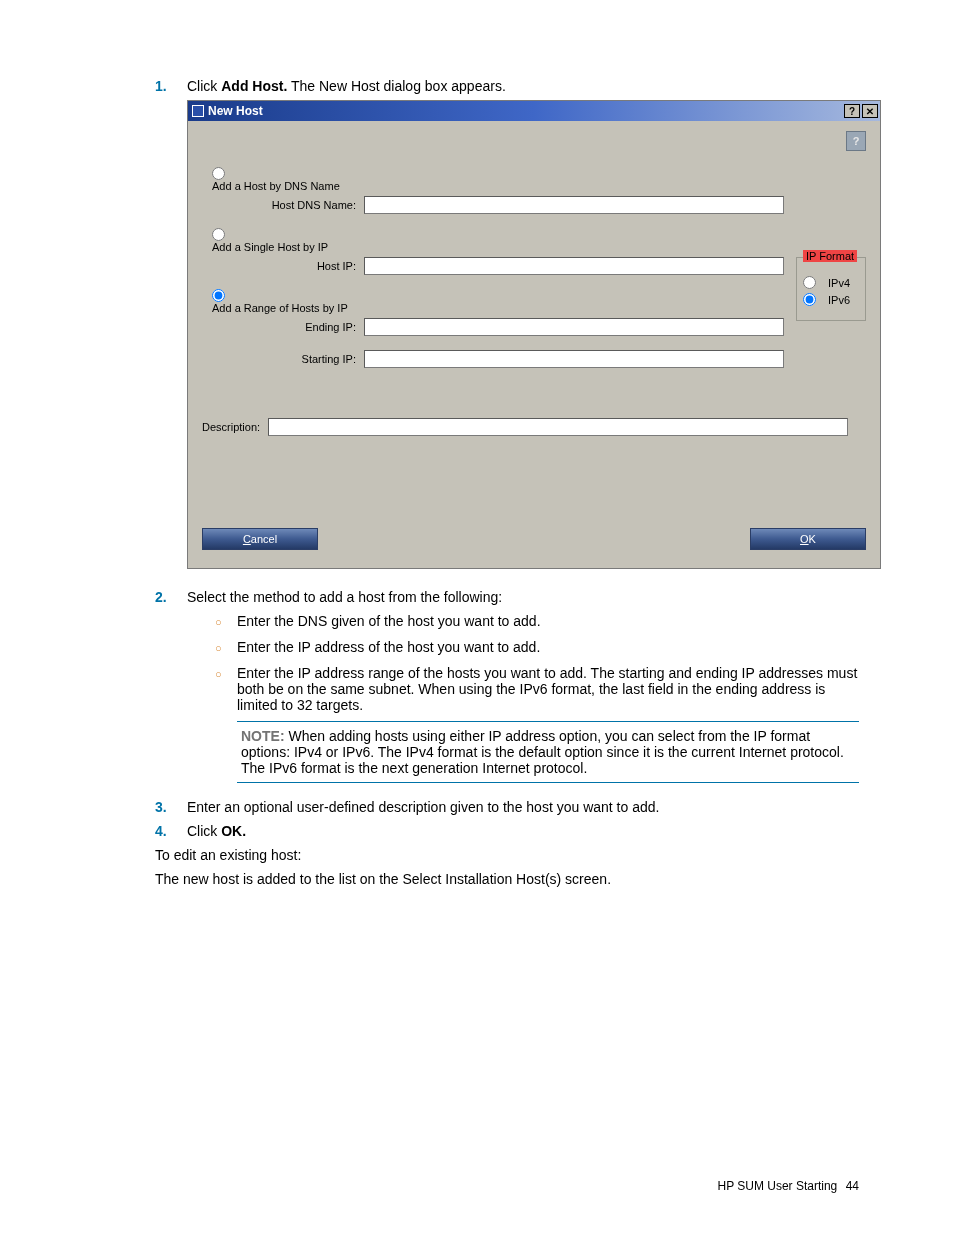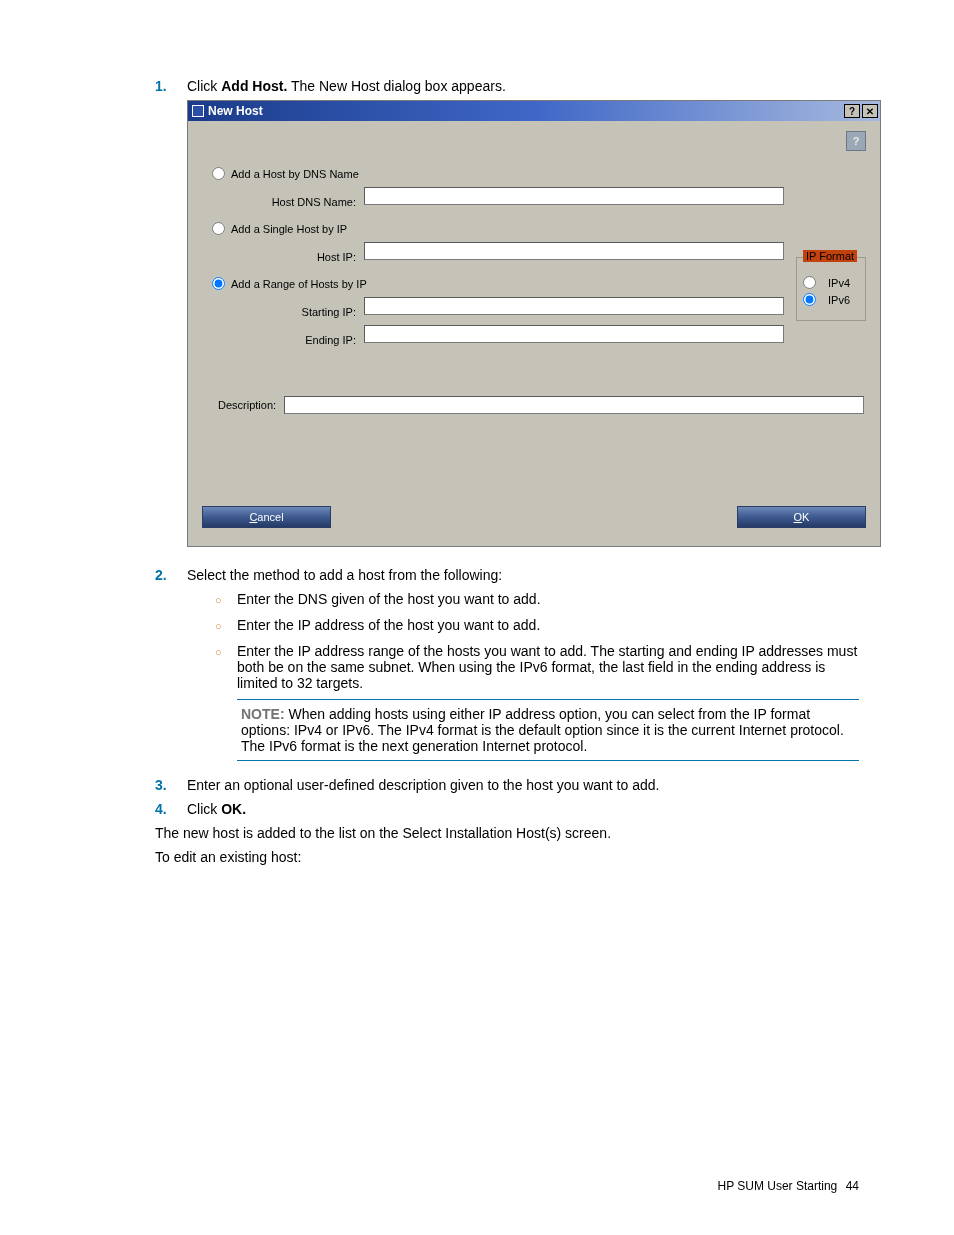--- a/index.html
+++ b/index.html
@@ -93,32 +93,31 @@
     width: 20px; height: 20px;
     background: #9aa7b5;
     border: 1px solid #6b7886;
     color: #e8e8e8;
     font-weight: bold;
     font-size: 11px;
     display: flex; align-items: center; justify-content: center;
     cursor: pointer;
   }
   .radio-section { margin-top: 36px; }
-  .radio-row { display: flex; align-items: flex-end; margin-bottom: 2px; padding-left: 10px; }
+  .radio-row { display: flex; align-items: flex-start; margin-bottom: 2px; padding-left: 10px; flex-direction: column; }
   .radio-row input[type="radio"] { margin-right: 6px; }
   .field-row {
     display: flex; align-items: center;
     margin: 4px 0 14px 0;
   }
   .field-label {
     width: 162px;
     text-align: right;
     padding-right: 8px;
     font-size: 11px;
-    margin-top: 12px;
   }
   .field-input {
     flex: 1;
     height: 18px;
     border: 1px solid #7a7a7a;
     border-top-color: #5a5a5a;
     border-left-color: #5a5a5a;
     background: #fff;
     font-size: 11px;
     padding: 0 4px;
@@ -130,35 +129,35 @@
     right: 14px;
     top: 136px;
     width: 70px;
     border: 1px solid #9a9a90;
     padding: 14px 6px 10px 6px;
     font-size: 11px;
   }
   .ipformat-legend {
     position: absolute;
     top: -8px; left: 6px;
-    background: #c2410c;
+    background: #ef4444;
     padding: 0 3px;
     font-size: 11px;
   }
   .ipformat-box .opt { display: flex; align-items: center; margin: 4px 0; gap: 8px; }
   .ipformat-box .opt input { margin-right: 4px; }
-  .desc-row { display: flex; align-items: center; margin-top: 50px; margin-left: 16px; }
+  .desc-row { display: flex; align-items: center; margin-top: 50px; }
   .desc-label { padding-right: 8px; font-size: 11px; }
   .btn-row {
     display: flex;
     justify-content: space-between;
     margin-top: 92px;
   }
   .dlg-btn {
-    width: 129px;
+    width: 116px;
     height: 22px;
     background: linear-gradient(to bottom, #6e89b8, #3e5a90, #243a66);
     color: #fff;
     border: 1px solid #2a3d66;
     font-size: 11px;
     cursor: pointer;
     display: flex;
     align-items: center;
     justify-content: center;
   }
@@ -206,26 +205,26 @@
                 </div>
                 <div class="field-row">
                   <span class="field-label">Host IP:</span>
                   <input class="field-input short" type="text" style="">
                 </div>
 
                 <div class="radio-row">
                   <input type="radio" name="addmode" checked="" style="">
                   <span>Add a Range of Hosts by IP</span>
                 </div>
+                <div class="field-row">
+                  <span class="field-label">Ending IP:</span>
+                  <input class="field-input mid" type="text" style="">
+                </div>
                 <div class="field-row" style="margin-bottom:2px;">
                   <span class="field-label">Starting IP:</span>
-                  <input class="field-input mid" type="text" style="">
-                </div>
-                <div class="field-row">
-                  <span class="field-label">Ending IP:</span>
                   <input class="field-input mid" type="text" style="">
                 </div>
               </div>
             </div>
 
             <div class="ipformat-box">
               <span class="ipformat-legend">IP Format</span>
               <div class="opt">
                 <input type="radio" name="ipf" style="">
                 <span>IPv4</span>
@@ -286,20 +285,20 @@
     </li>
 
     <li>
       <span class="ol-num">4.</span>
       <div class="li-content">
         <span>Click </span><b>OK.</b>
       </div>
     </li>
   </ol>
 
+  <p class="para">To edit an existing host:</p>
   <p class="para">The new host is added to the list on the Select Installation Host(s) screen.</p>
-  <p class="para">To edit an existing host:</p>
 </div>
 
 <div class="footer">
   <span>HP SUM User Starting</span>
   <span class="footer-page">44</span>
 </div>
 
 </body></html>

